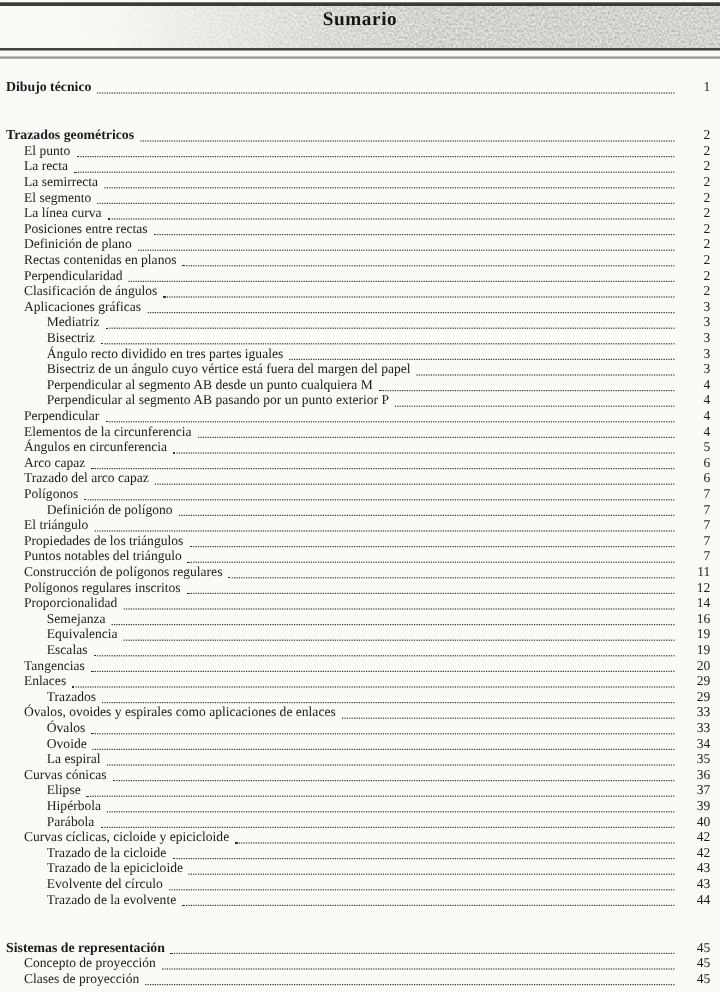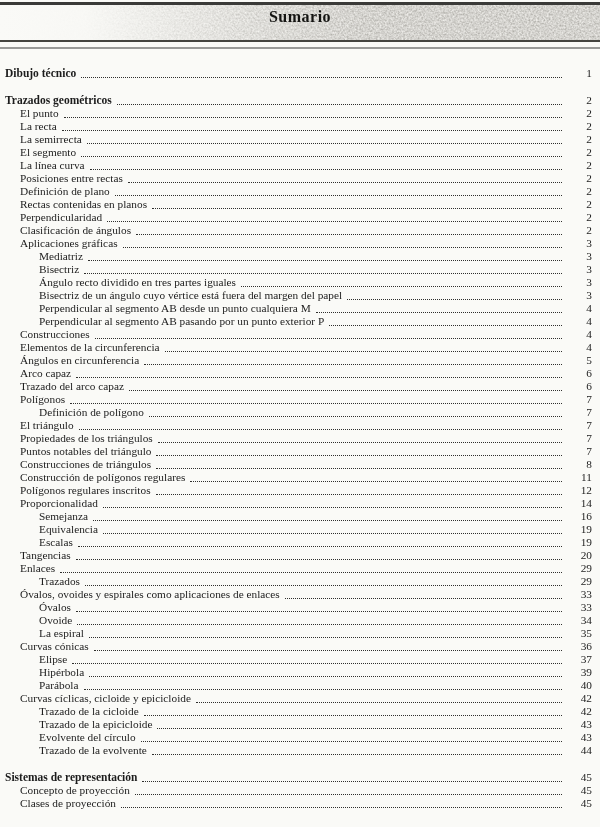--- a/index.html
+++ b/index.html
@@ -76,21 +76,21 @@
     display: flex;
     align-items: flex-end;
     height: 13px;
     line-height: 13px;
     font-size: 11.3px;
     white-space: nowrap;
   }
   .row.lvl1 { padding-left: 15px; justify-content: center; }
   .row.lvl2 { padding-left: 34px; justify-content: center; }
   .row.bold { font-weight: bold; font-size: 11.5px; }
-  .row.gap  { margin-top: 14px; }
+  .row.gap  { margin-top: 27px; }
   .lbl { flex: 0 0 auto; }
   .leader {
     flex: 1 1 auto;
     min-width: 12px;
     border-bottom: 1.6px dotted #2f2f2d;
     margin: 0 4px 2px 5px;
   }
   .pg {
     flex: 0 0 26px;
     width: 26px;
@@ -212,21 +212,21 @@
     <span class="lbl">Perpendicular al segmento AB desde un punto cualquiera M</span>
     <span class="leader"></span>
     <span class="pg">4</span>
   </div>
     <div class="row lvl2">
     <span class="lbl">Perpendicular al segmento AB pasando por un punto exterior P</span>
     <span class="leader"></span>
     <span class="pg">4</span>
   </div>
     <div class="row lvl1">
-    <span class="lbl">Construcciones</span>
+    <span class="lbl">Perpendicular</span>
     <span class="leader"></span>
     <span class="pg">4</span>
   </div>
     <div class="row lvl1">
     <span class="lbl">Elementos de la circunferencia</span>
     <span class="leader"></span>
     <span class="pg">4</span>
   </div>
     <div class="row lvl1">
     <span class="lbl">Ángulos en circunferencia</span>
@@ -260,25 +260,20 @@
   </div>
     <div class="row lvl1">
     <span class="lbl">Propiedades de los triángulos</span>
     <span class="leader"></span>
     <span class="pg">7</span>
   </div>
     <div class="row lvl1">
     <span class="lbl">Puntos notables del triángulo</span>
     <span class="leader"></span>
     <span class="pg">7</span>
-  </div>
-    <div class="row lvl1">
-    <span class="lbl">Construcciones de triángulos</span>
-    <span class="leader"></span>
-    <span class="pg">8</span>
   </div>
     <div class="row lvl1">
     <span class="lbl">Construcción de polígonos regulares</span>
     <span class="leader"></span>
     <span class="pg">11</span>
   </div>
     <div class="row lvl1">
     <span class="lbl">Polígonos regulares inscritos</span>
     <span class="leader"></span>
     <span class="pg">12</span>

